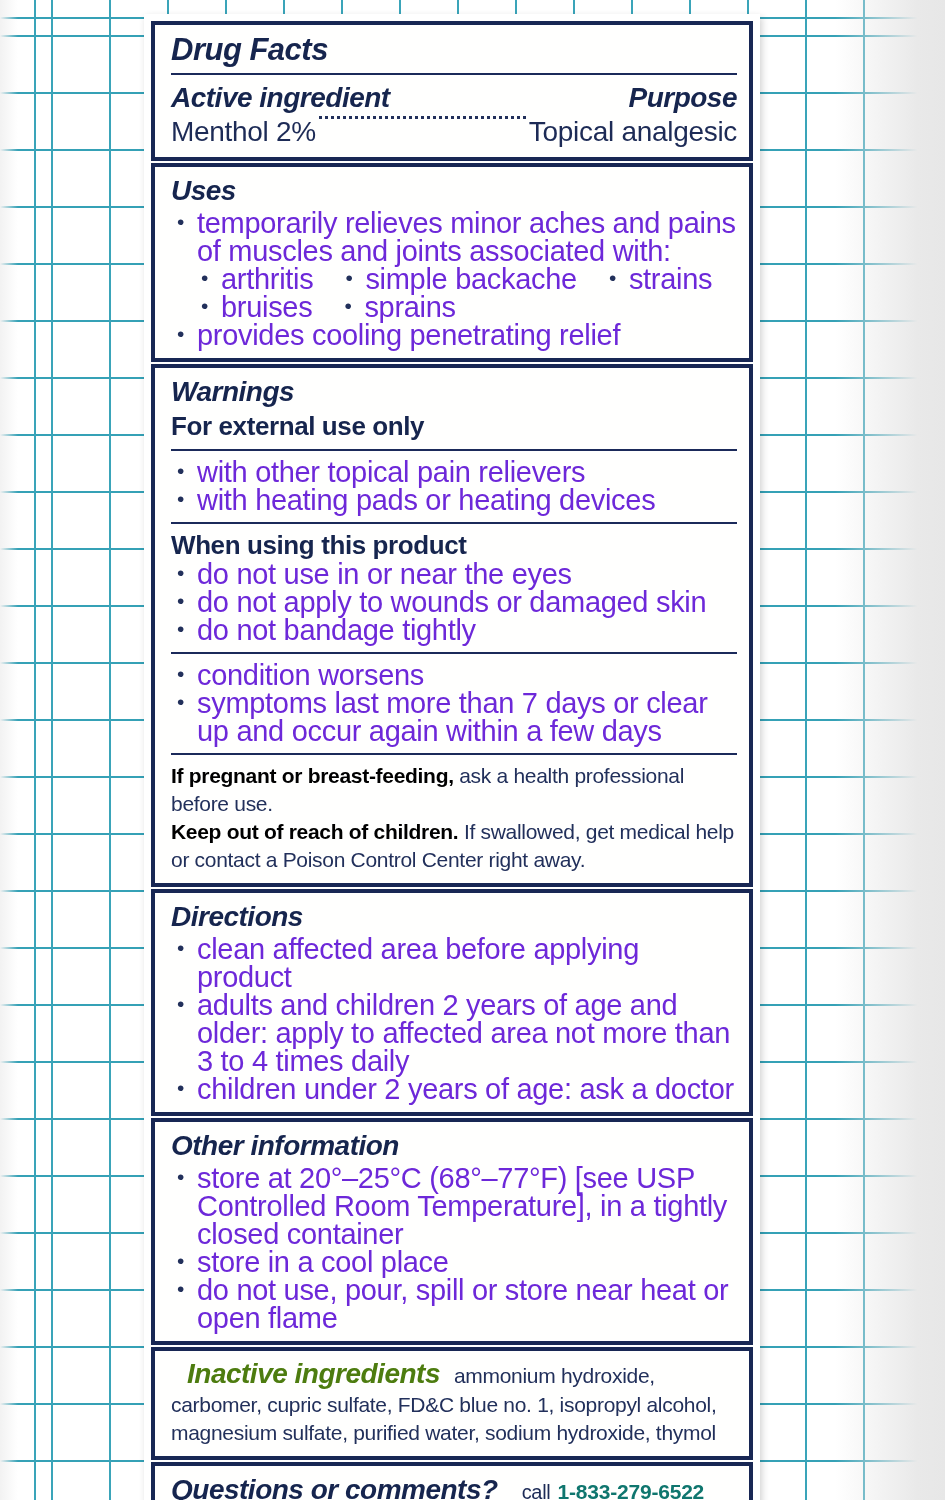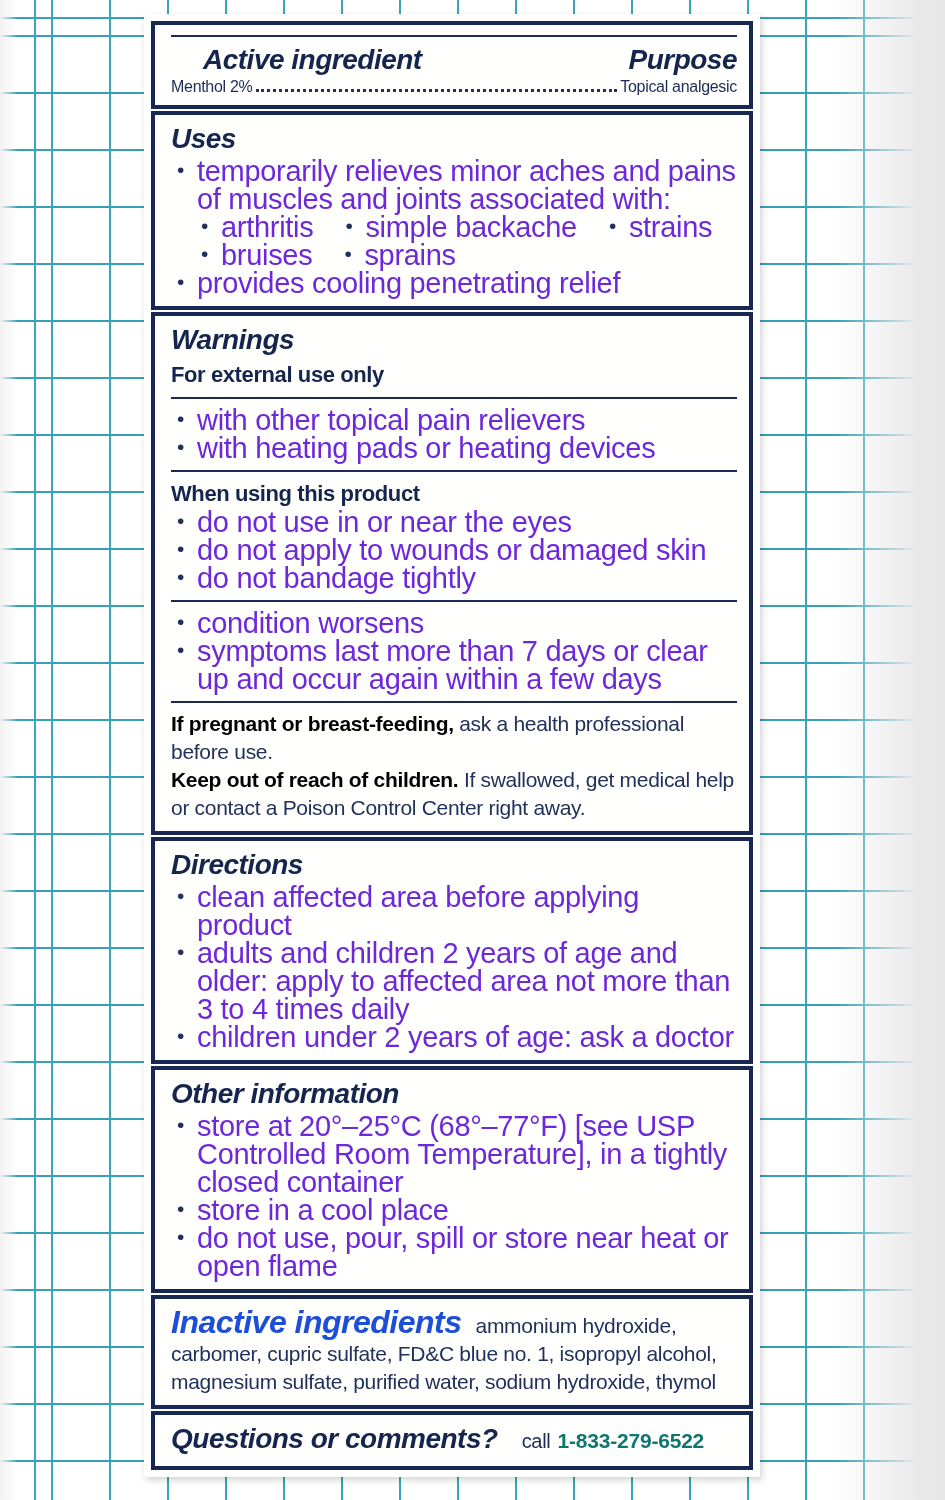--- a/index.html
+++ b/index.html
@@ -41,63 +41,64 @@
 
   .h1 {
     font-size:31px; font-weight:bold; font-style:italic;
     letter-spacing:-0.5px; color:#16254e; line-height:38px;
   }
   .h2 {
     font-size:28px; font-weight:bold; font-style:italic;
     letter-spacing:-0.5px; color:#16254e; line-height:36px;
   }
   .h3 {
-    font-size:22px; font-weight:bold; letter-spacing:-0.4px;
+    font-size:26px; font-weight:bold; letter-spacing:-0.4px;
     color:#16254e; line-height:29px; margin-top:2px;
   }
   .body-text, .bullet { font-size:29px; line-height:28px; letter-spacing:-0.3px; color:#6d28d9; }
 
   .rule-thin { border-top:2px solid #1b2a5a; margin:4px 0 5px 0; }
   .rule-mid  { border-top:2px solid #1b2a5a; margin:8px 0 7px 0; }
 
   .bullet { position:relative; padding-left:26px; }
   .bullet::before {
     content:"\2022"; position:absolute; left:6px; top:-1px;
     font-size:21px; color:#22305b;
   }
   .sub-row { display:flex; padding-left:26px; }
   .sub-row .bullet { padding-left:24px; }
   .sub-row .bullet::before { left:4px; }
   .gap-lg { margin-right:28px; }
 
-  .ai-row { display:flex; justify-content:space-between; align-items:baseline; margin-top:2px;margin-left:32px; }
-  .dots-row { display:flex; align-items:flex-end; font-size:16px; letter-spacing:-0.3px; }
+  .ai-row { display:flex; justify-content:space-between; align-items:baseline; margin-top:2px; }
+  .dots-row { display:flex; align-items:flex-start; font-size:28px; letter-spacing:-0.3px; }
   .leader { flex:1; border-bottom:3px dotted #22305b; margin:0 3px 4px 3px; height:1px; }
 
   .bold-lead { font-weight:bold; color:#000000; }
   .para { font-size:21px; line-height:28px; letter-spacing:-0.3px; color:#22305b; }
 
   .inactive-head {
-    font-size:32px; font-weight:bold; font-style:italic;
-    letter-spacing:-0.5px; color:#1d4ed8; margin-right:14px; line-height:34px;
+    font-size:28px; font-weight:bold; font-style:italic;
+    letter-spacing:-0.5px; color:#4d7c0f; margin-right:14px; line-height:34px;margin-left:16px;
   }
   .q-row { display:flex; align-items:baseline; }
   .q-call { font-size:20px; margin-left:24px; letter-spacing:-0.3px; }
   .q-phone { font-size:21px; font-weight:bold; margin-left:7px; letter-spacing:-0.2px; color:#0f766e; }
 </style>
 </head>
 <body>
 
 <div class="grid-bg"></div>
 <div class="fade-left"></div>
 <div class="fade-right"></div>
 
 <div class="sticker">
 
   <div class="section">
+    <div class="h1">Drug Facts</div>
     <div class="rule-thin"></div>
     <div class="ai-row">
       <span class="h2">Active ingredient</span>
       <span class="h2">Purpose</span>
     </div>
     <div class="dots-row">
       <span>Menthol 2%</span>
       <span class="leader"></span>
       <span>Topical analgesic</span>
     </div>

